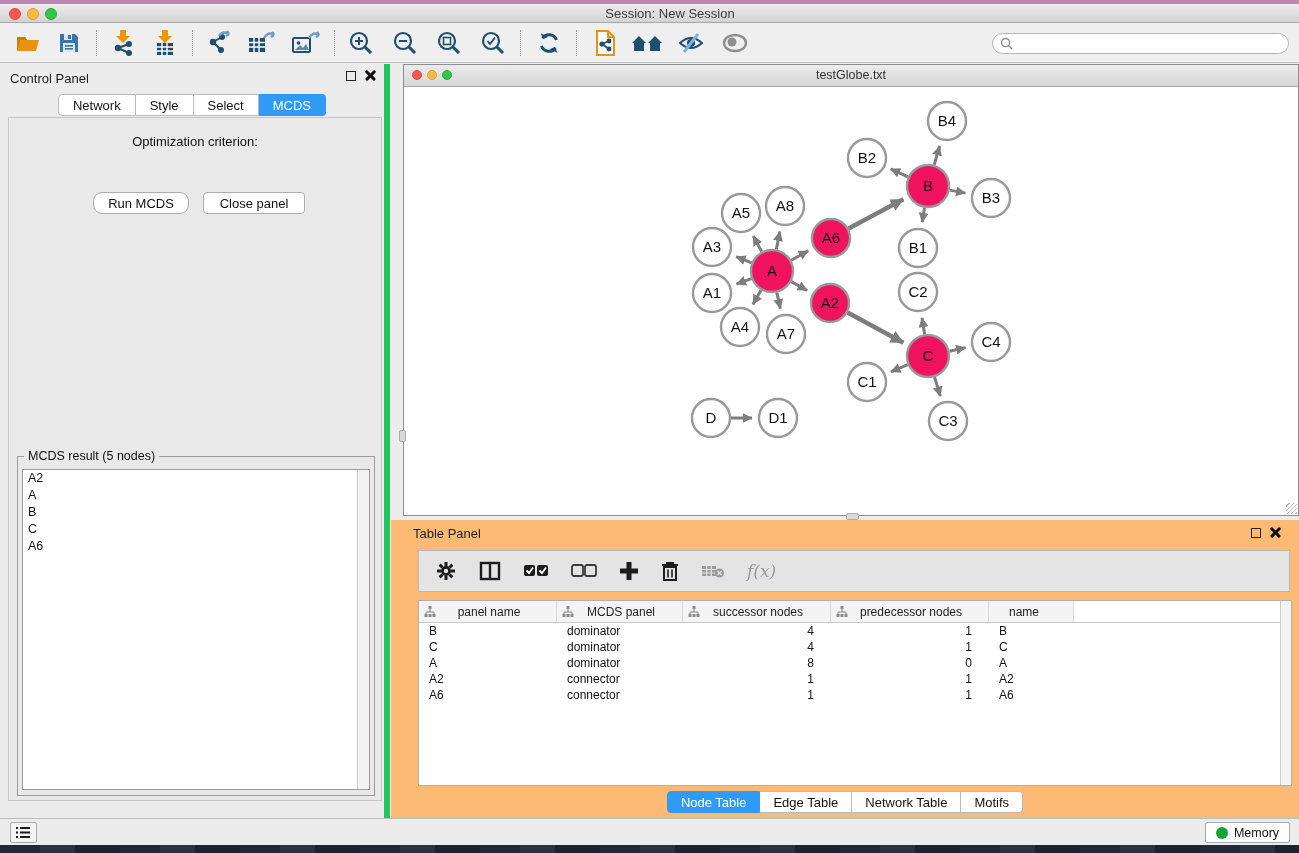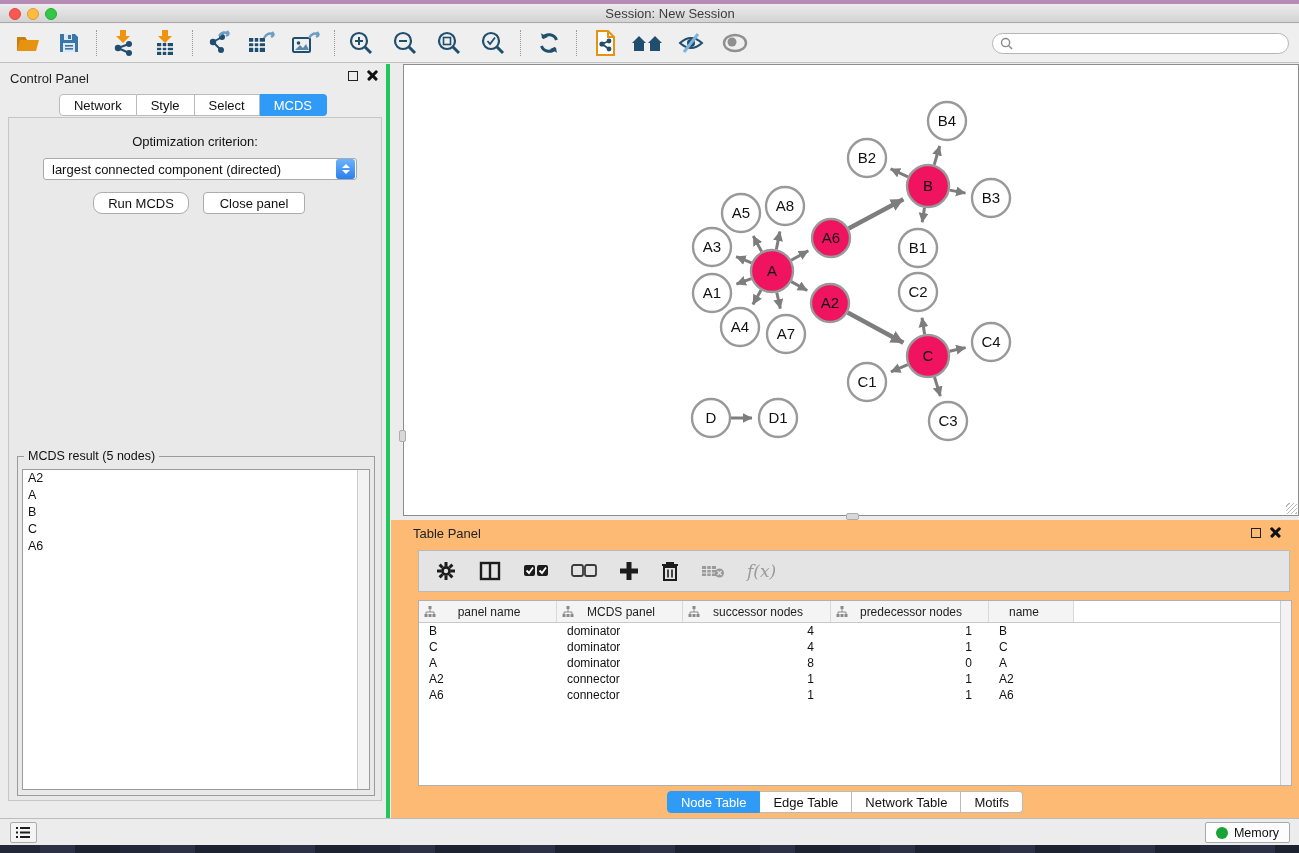--- a/index.html
+++ b/index.html
@@ -17,21 +17,21 @@
   #titlebar .title { position:absolute; left:0; right:0; top:2px; text-align:center; font-size:13px; color:#3c3c3c;padding-left:41px; }
 
   
   #toolbar { position:absolute; left:0; top:24px; width:1299px; height:39px; background:#efefef; border-bottom:1px solid #c0c0c0; }
   .tb-btn { position:absolute; top:3px; width:38px; height:32px; display:flex; align-items:center; justify-content:center; border-radius:4px; }
   .tb-sep { position:absolute; top:6px; width:0; height:26px; border-left:1px dotted #9a9a9a; }
   #search-box { position:absolute; right:10px; top:9px; width:297px; height:21px; background:#fff; border:1px solid #b5b5b5; border-radius:11px; display:flex; align-items:center; padding-left:7px; }
   #search-box input { border:none; outline:none; background:transparent; flex:1; font-size:12px; font-family:"Liberation Sans",sans-serif; margin-left:4px; }
 
   
-  #control-panel { position:absolute; left:0; top:64px; width:390px; height:754px; background:#ececec; border-right:4px solid #22c55e; }
+  #control-panel { position:absolute; left:0; top:64px; width:390px; height:754px; background:#ececec; border-right:6px solid #22c55e; }
   #cp-header { position:absolute; left:0; top:0; width:100%; height:26px; }
   #cp-title { position:absolute; left:10px; top:7px; font-size:13px; color:#222; }
   .win-icons { position:absolute; right:8px; top:6px; display:flex; gap:9px; align-items:center; }
   .float-ico { width:10px; height:10px; border:1.6px solid #222; background:transparent; }
   .close-x { width:11px; height:11px; position:relative; }
   .close-x::before,.close-x::after { content:""; position:absolute; left:-1px; top:4px; width:13px; height:2.6px; background:#111; border-radius:1px; }
   .close-x::before { transform:rotate(45deg); }
   .close-x::after { transform:rotate(-45deg); }
   #cp-tabs { position:absolute; left:0; top:30px; width:100%; display:flex; justify-content:center; }
   .cp-tab { height:22px; padding:0 14px; background:#fff; border:1px solid #bbb; border-left:none; font-size:13px; display:flex; align-items:center; color:#111; }
@@ -256,44 +256,43 @@
     </span>
   </div>
   <div id="cp-tabs">
       <div class="cp-tab">Network</div>
       <div class="cp-tab">Style</div>
       <div class="cp-tab">Select</div>
       <div class="cp-tab active">MCDS</div>
     </div>
   <div id="cp-box">
     <div id="opt-label">Optimization criterion:</div>
-    <div id="criterion">
-      <span class="val">largest connected component (directed)</span>
-      <span class="spin">
-        <span class="chev up"></span>
-          <span class="chev down"></span>
-      </span>
-    </div>
     <div class="cp-btn" id="run-btn">Run MCDS</div>
     <div class="cp-btn" id="closep-btn">Close panel</div>
     <div id="result-box">
       <span id="result-title">MCDS result (5 nodes)</span>
       <div id="result-list">
         <div class="item">A2</div>
           <div class="item">A</div>
           <div class="item">B</div>
           <div class="item">C</div>
           <div class="item">A6</div>
           <div id="result-scroll"></div>
       </div>
     </div>
   </div>
 </div>
 
 <div id="network-window">
+  <div id="nw-titlebar">
+    <span class="tl red"></span>
+    <span class="tl yellow"></span>
+    <span class="tl green"></span>
+    <div class="title">testGlobe.txt</div>
+  </div>
   <div id="nw-canvas">
     <svg id="graph-svg" width="894" height="428" viewBox="0 0 894 428">
       <defs>
         <marker id="arrow" markerUnits="userSpaceOnUse" markerWidth="12" markerHeight="11" refX="9.5" refY="5" orient="auto">
           <path d="M0,0 L10,5 L0,10 Z" fill="#7d7d7d"></path>
         </marker>
         <marker id="arrowBig" markerUnits="userSpaceOnUse" markerWidth="16" markerHeight="14" refX="12.5" refY="6.5" orient="auto">
           <path d="M0,0 L13,6.5 L0,13 Z" fill="#7d7d7d"></path>
         </marker>
       </defs>

